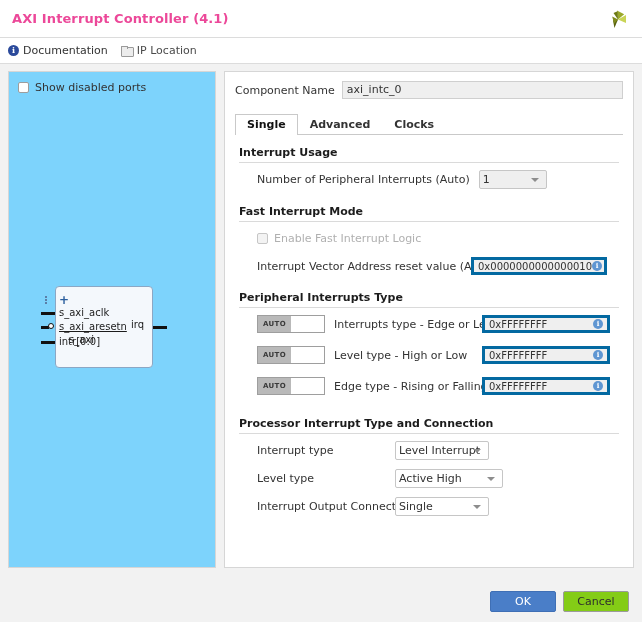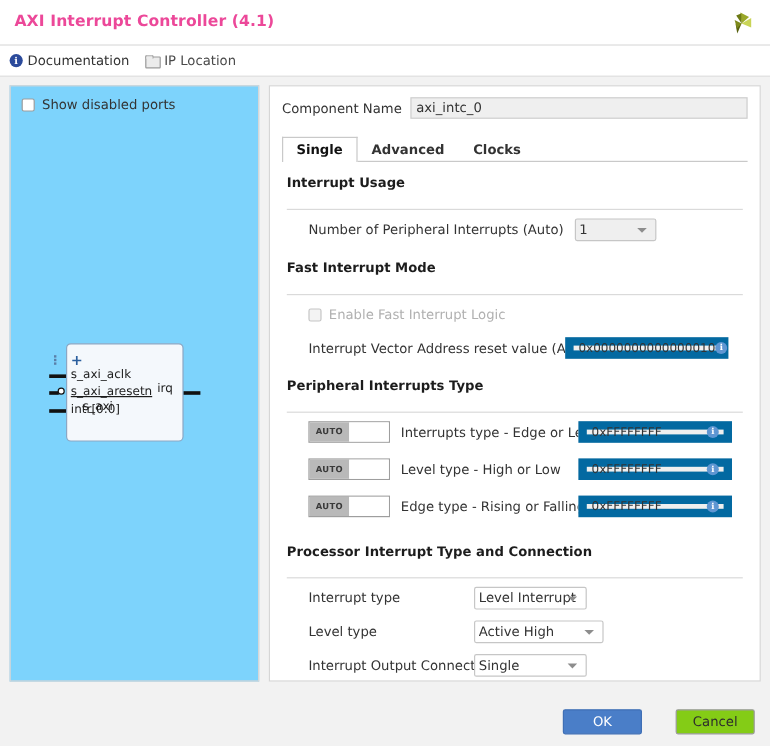--- a/index.html
+++ b/index.html
@@ -250,21 +250,21 @@
 
   
   .form {
     padding: 11px 14px 0 14px;
   }
   .section-title {
     font-size: 11px;
     font-weight: bold;
     color: #1c1c1c;
     border-bottom: 1px solid #dadada;
-    padding-bottom: 15px;
+    padding-bottom: 3px;
     margin-bottom: 7px;
   }
   .section-title.spaced { margin-top: 16px; }
   .field-row {
     display: flex;
     align-items: center;
     margin-left: 18px;
     margin-bottom: 6px;
     min-height: 18px;
   }
@@ -321,21 +321,21 @@
     justify-content: center;
   }
   .auto-toggle .seg-blank {
     flex: 1;
     background: #ffffff;
   }
   .hexfield {
     width: 128px;
     height: 18px;
     background: #efefef;
-    border: 7px solid #0369a1;
+    border: 3px solid #0369a1;
     display: flex;
     align-items: center;
     justify-content: space-between;
     padding: 0 4px;
     box-sizing: border-box;
     font-size: 10px;
     color: #333;
   }
   .hexfield.wide { width: 136px; }
   .i-badge {
@@ -361,21 +361,21 @@
 
   
   .footer {
     position: absolute;
     left: 0; right: 0; bottom: 0;
     height: 42px;
     display: flex;
     align-items: center;
     justify-content: flex-end;
     padding-right: 13px;
-    gap: 28px;
+    gap: 7px;
     background: #f2f2f2;
   }
   .btn {
     width: 66px;
     height: 21px;
     font-size: 11px;
     font-family: "DejaVu Sans", "Liberation Sans", sans-serif;
     border-radius: 2px;
     cursor: default;
     display: flex;

